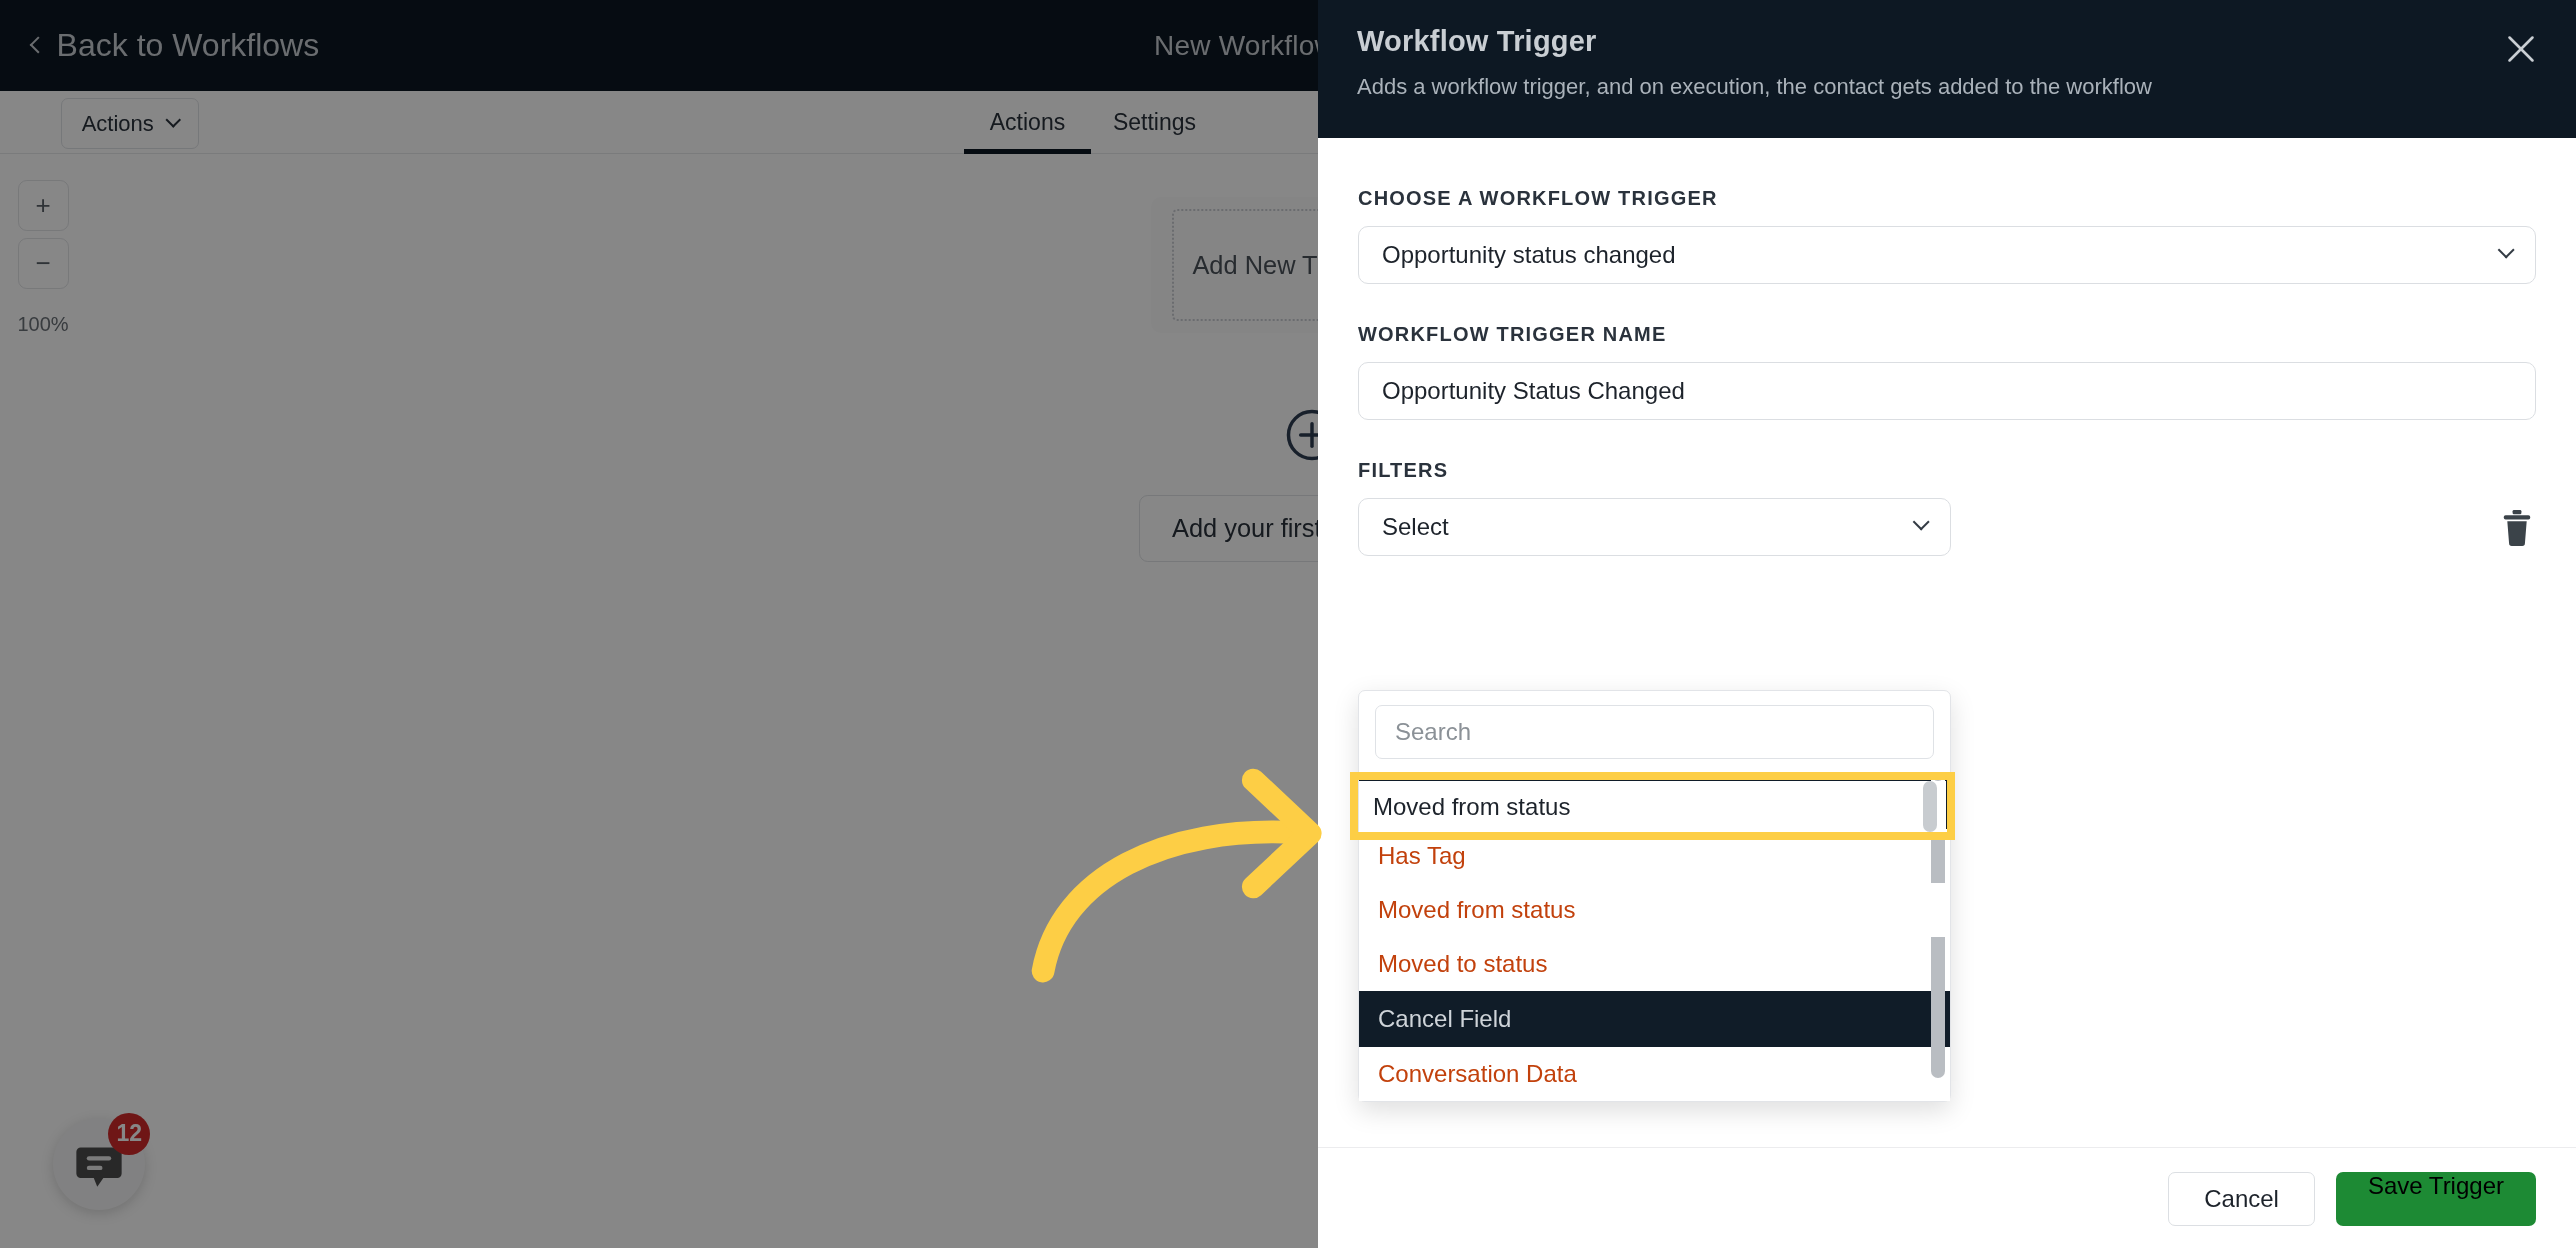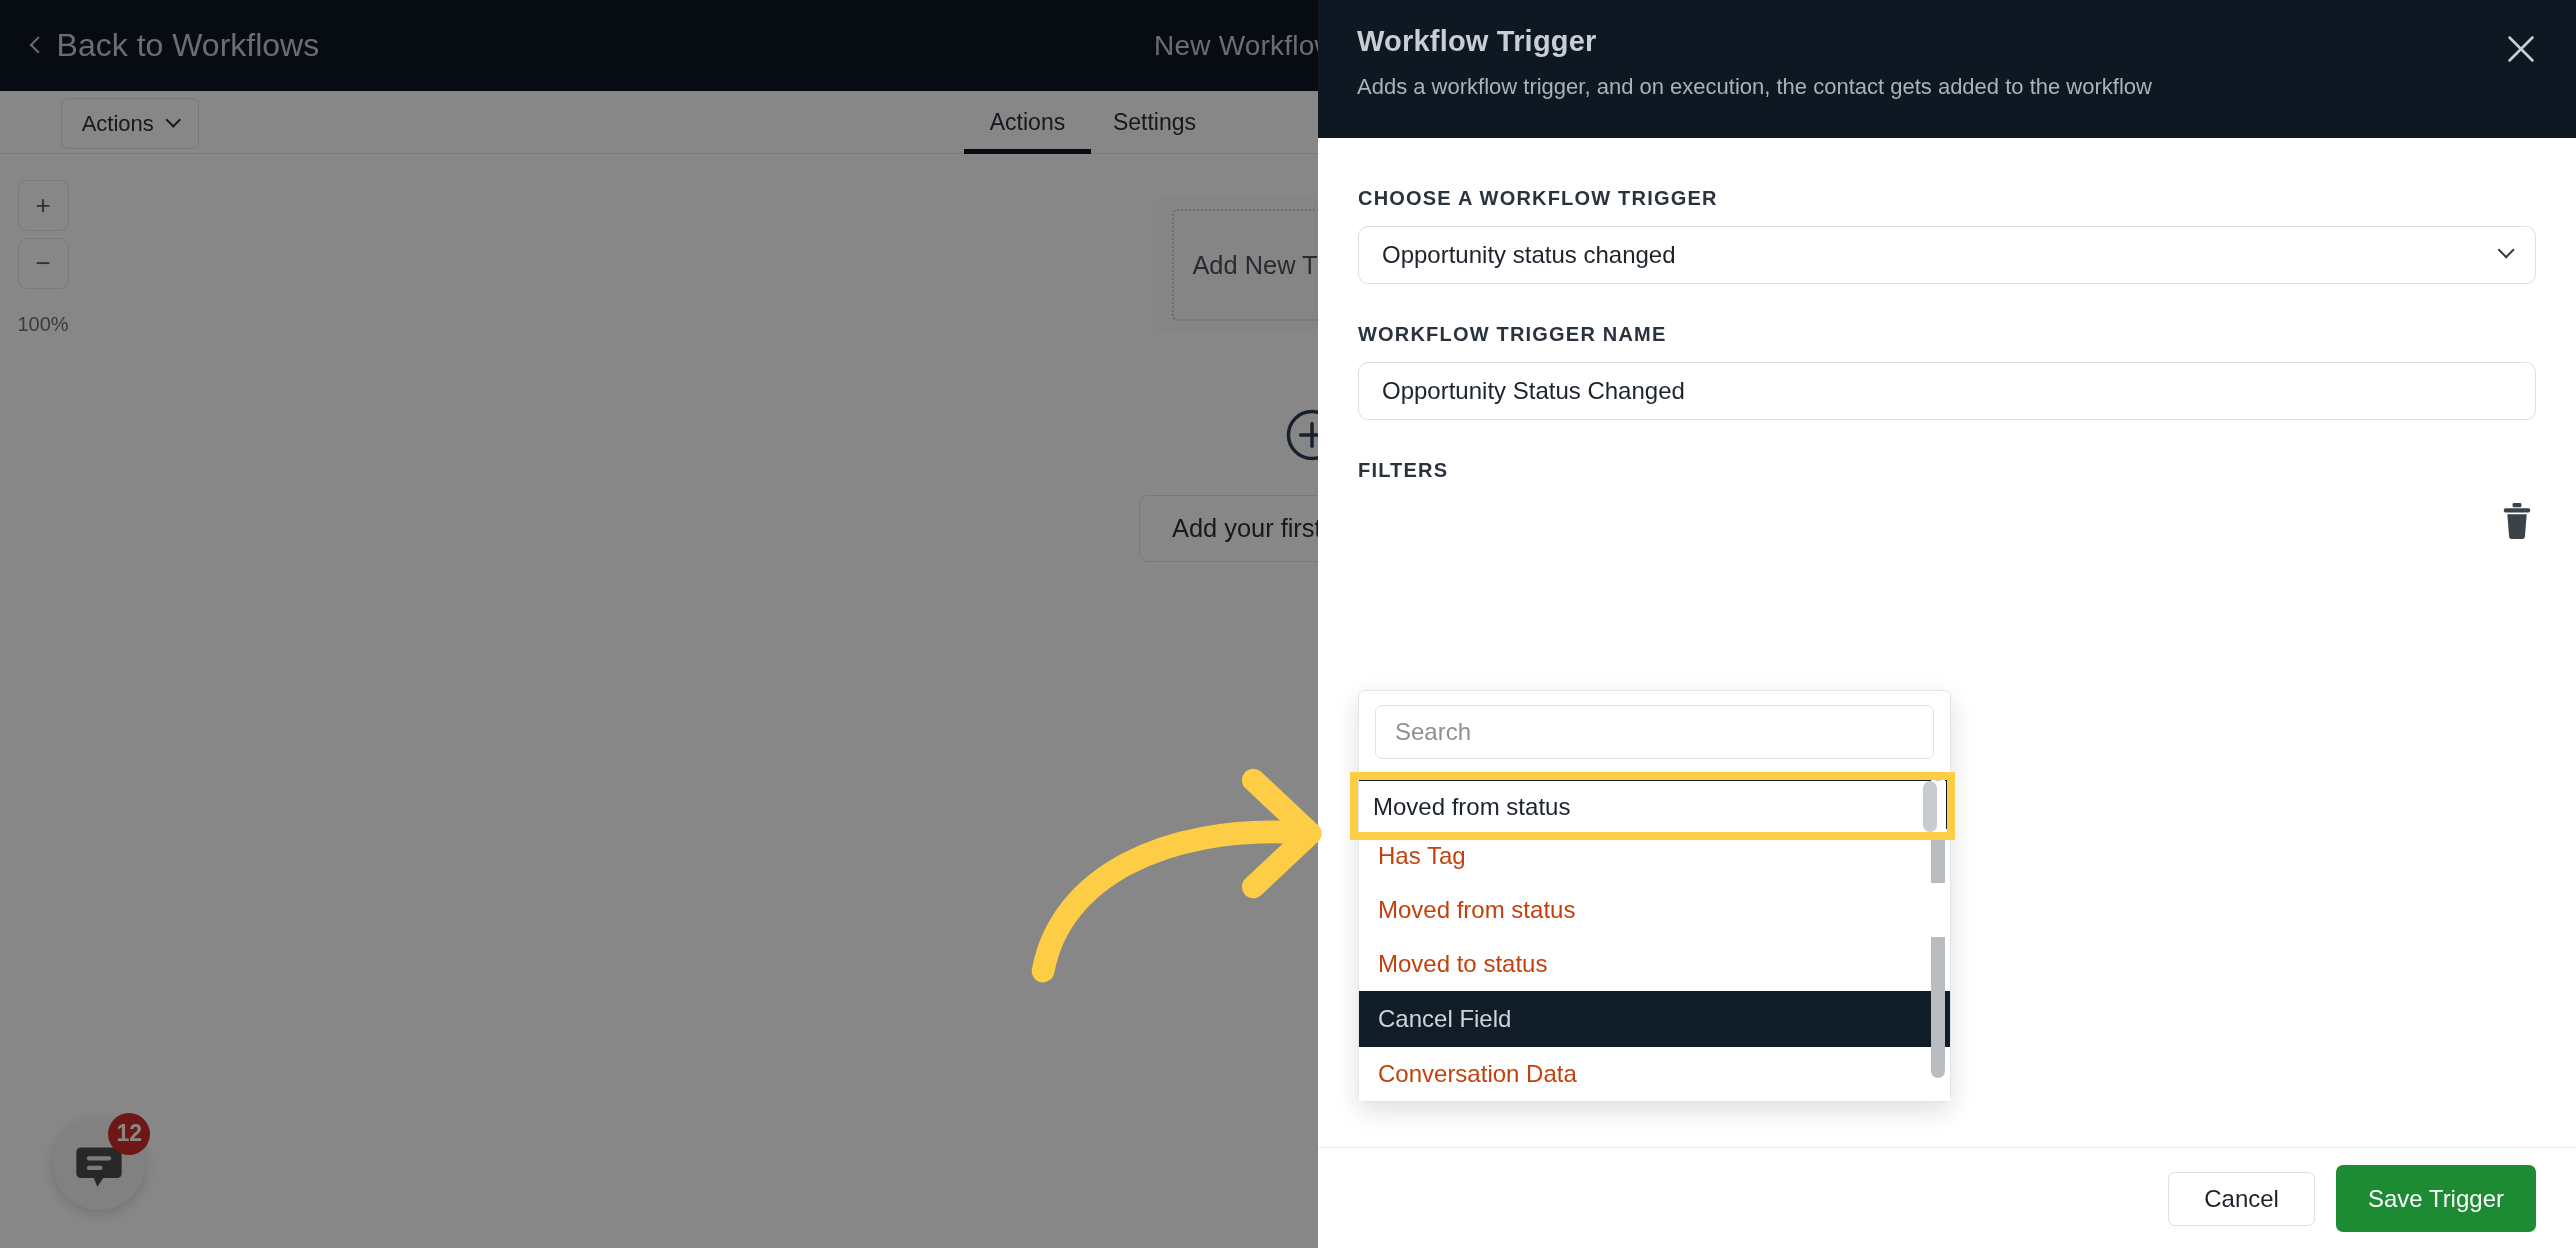--- a/index.html
+++ b/index.html
@@ -203,23 +203,23 @@
     background: #ffffff; border-top: 0.9px solid #ececee;
     display: flex; align-items: center; justify-content: flex-end;
     gap: 21px; padding-right: 40px;
   }
   .btn-cancel {
     height: 54px; padding: 0 35px; border: 1.8px solid #dcdfe3; border-radius: 7px;
     background: #ffffff; color: #1d232b; font-size: 24px; cursor: pointer;
     display: flex; align-items: center;
   }
   .btn-save {
-    height: 67px; padding: 0 32px; border: none; border-radius: 7px;
-    background: #1d8a34; color: #ffffff; font-size: 24px; cursor: pointer;
-    display: flex; align-items: center;
+    height: 54px; padding: 0 32px; border: none; border-radius: 7px;
+    background: #1d8a34; color: #000000; font-size: 24px; cursor: pointer;
+    display: flex; align-items: flex-start;
   }
 
   
   #annotation-layer {
     position: absolute; inset: 0; z-index: 90; pointer-events: none;
   }
   .hl-box {
     position: absolute; left: 1350px; top: 772px; width: 605px; height: 68px;
     border: 8.8px solid #FDCE45; background: transparent;
   }
@@ -331,20 +331,24 @@
     <div class="field-group">
       <div class="field-label">WORKFLOW TRIGGER NAME</div>
       <div class="text-input">
         <span>Opportunity Status Changed</span>
       </div>
     </div>
 
     <div class="field-group">
       <div class="field-label">FILTERS</div>
       <div class="filter-row">
+        <div class="select-box filter-select">
+          <span>Select</span>
+          <span class="chev"></span>
+        </div>
         <div class="trash-wrap">
           <svg viewBox="0 0 34 42" xmlns="http://www.w3.org/2000/svg">
             <rect x="12" y="1" width="10" height="5" rx="1.5" fill="#3b4349"></rect>
             <rect x="2" y="7" width="30" height="5" rx="2" fill="#3b4349"></rect>
             <path d="M6 14 h22 l-2 25 a3 3 0 0 1 -3 3 h-12 a3 3 0 0 1 -3 -3 z" fill="#3b4349"></path>
           </svg>
         </div>
       </div>
     </div>
 

